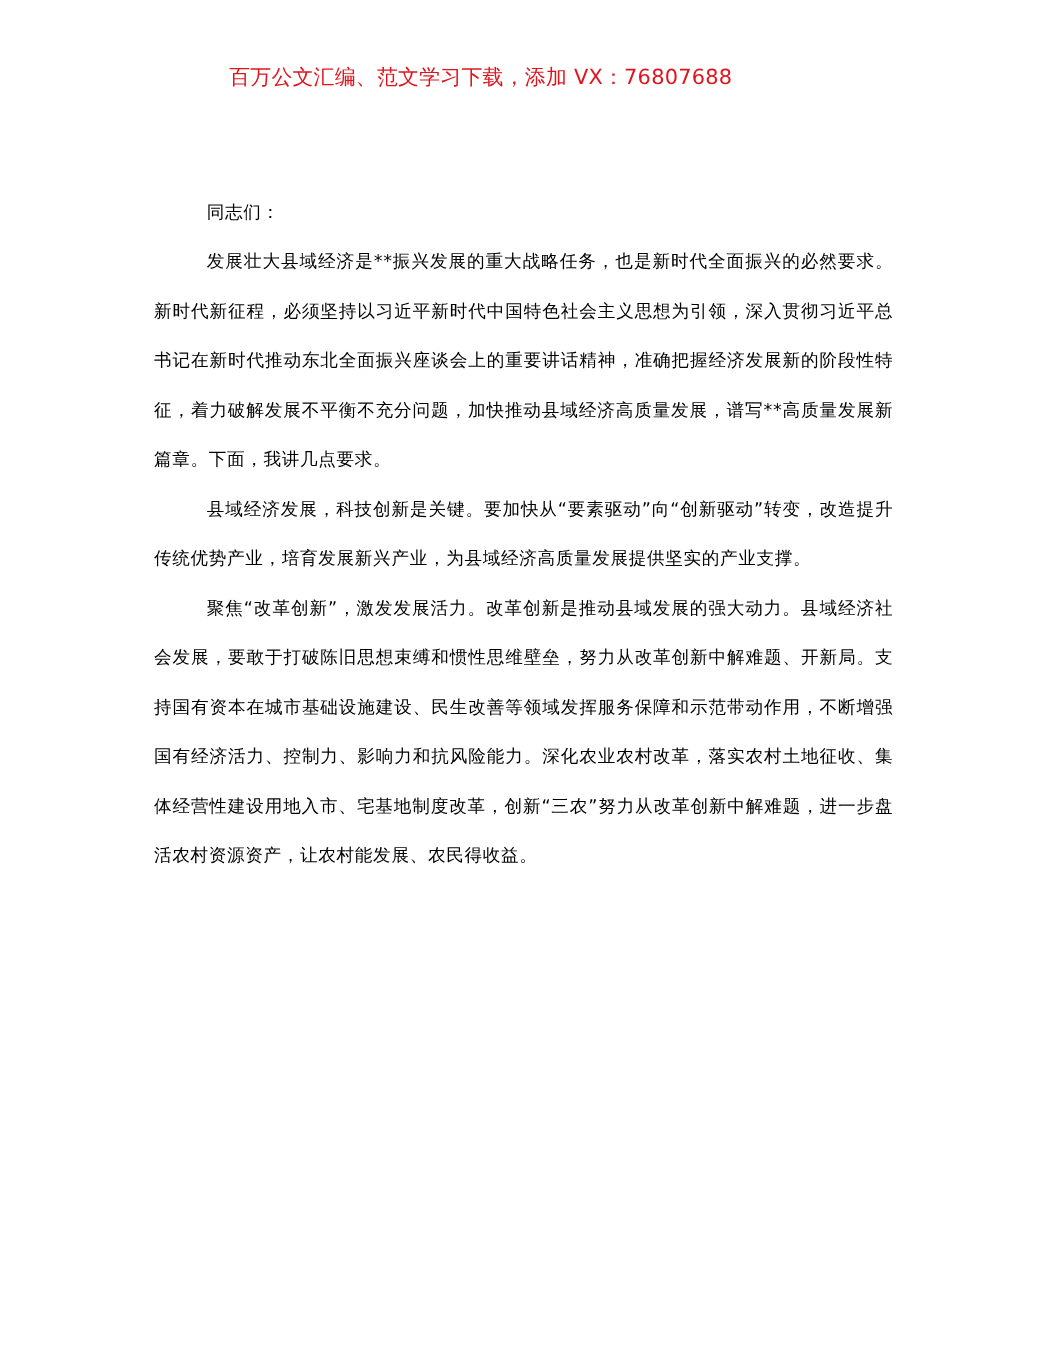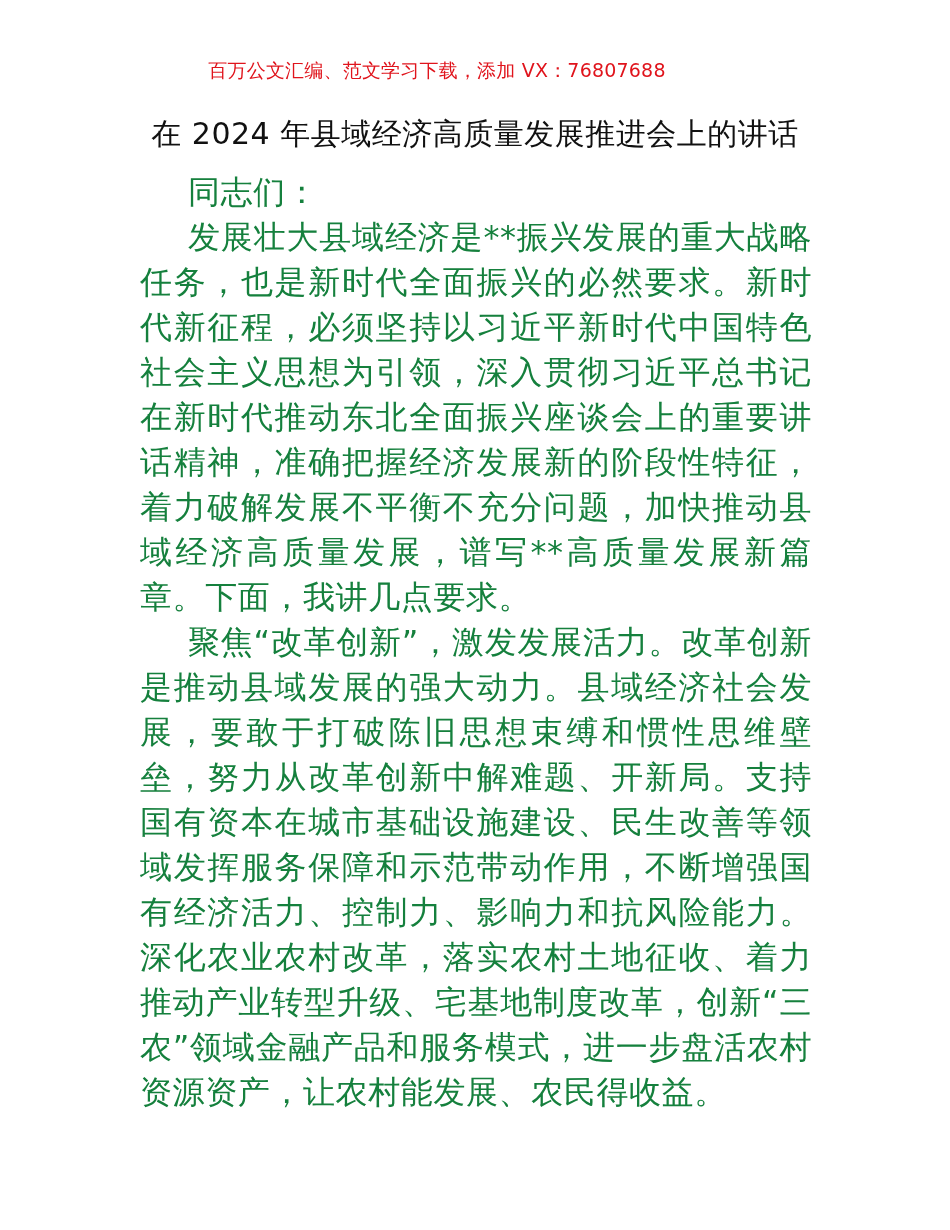--- a/index.html
+++ b/index.html
@@ -45,36 +45,36 @@
       letter-spacing: 0.5px;
     }
     .body-text {
       position: absolute;
       left: 140px;
       top: 170px;
       width: 672px;
     }
     .para {
       margin: 0;
-      font-size: 32px;
+      font-size: 16px;
       line-height: 45px;
       text-align: justify;
       text-indent: 48px;
       letter-spacing: 0.6px;
-      color: #15803d;
+      color: #000000;
     }
     .para.gap { }
     .para.salutation { margin-top: 0; }
   </style>
 </head>
 <body>
 
 <div class="page">
   <div class="watermark">百万公文汇编、范文学习下载，添加 VX：76807688</div>
 
-  <div class="title">在 2024 年县域经济高质量发展推进会上的讲话</div>
 
   <div class="body-text">
     <p class="para salutation">同志们：</p>
     <p class="para gap">发展壮大县域经济是**振兴发展的重大战略任务，也是新时代全面振兴的必然要求。新时代新征程，必须坚持以习近平新时代中国特色社会主义思想为引领，深入贯彻习近平总书记在新时代推动东北全面振兴座谈会上的重要讲话精神，准确把握经济发展新的阶段性特征，着力破解发展不平衡不充分问题，加快推动县域经济高质量发展，谱写**高质量发展新篇章。下面，我讲几点要求。</p>
-    <p class="para gap">聚焦“改革创新”，激发发展活力。改革创新是推动县域发展的强大动力。县域经济社会发展，要敢于打破陈旧思想束缚和惯性思维壁垒，努力从改革创新中解难题、开新局。支持国有资本在城市基础设施建设、民生改善等领域发挥服务保障和示范带动作用，不断增强国有经济活力、控制力、影响力和抗风险能力。深化农业农村改革，落实农村土地征收、着力推动产业转型升级、宅基地制度改革，创新“三农”领域金融产品和服务模式，进一步盘活农村资源资产，让农村能发展、农民得收益。</p>
+    <p class="para gap">县域经济发展，科技创新是关键。要加快从“要素驱动”向“创新驱动”转变，改造提升传统优势产业，培育发展新兴产业，为县域经济高质量发展提供坚实的产业支撑。</p>
+    <p class="para gap">聚焦“改革创新”，激发发展活力。改革创新是推动县域发展的强大动力。县域经济社会发展，要敢于打破陈旧思想束缚和惯性思维壁垒，努力从改革创新中解难题、开新局。支持国有资本在城市基础设施建设、民生改善等领域发挥服务保障和示范带动作用，不断增强国有经济活力、控制力、影响力和抗风险能力。深化农业农村改革，落实农村土地征收、集体经营性建设用地入市、宅基地制度改革，创新“三农”努力从改革创新中解难题，进一步盘活农村资源资产，让农村能发展、农民得收益。</p>
   </div>
 </div>
 
 </body></html>

